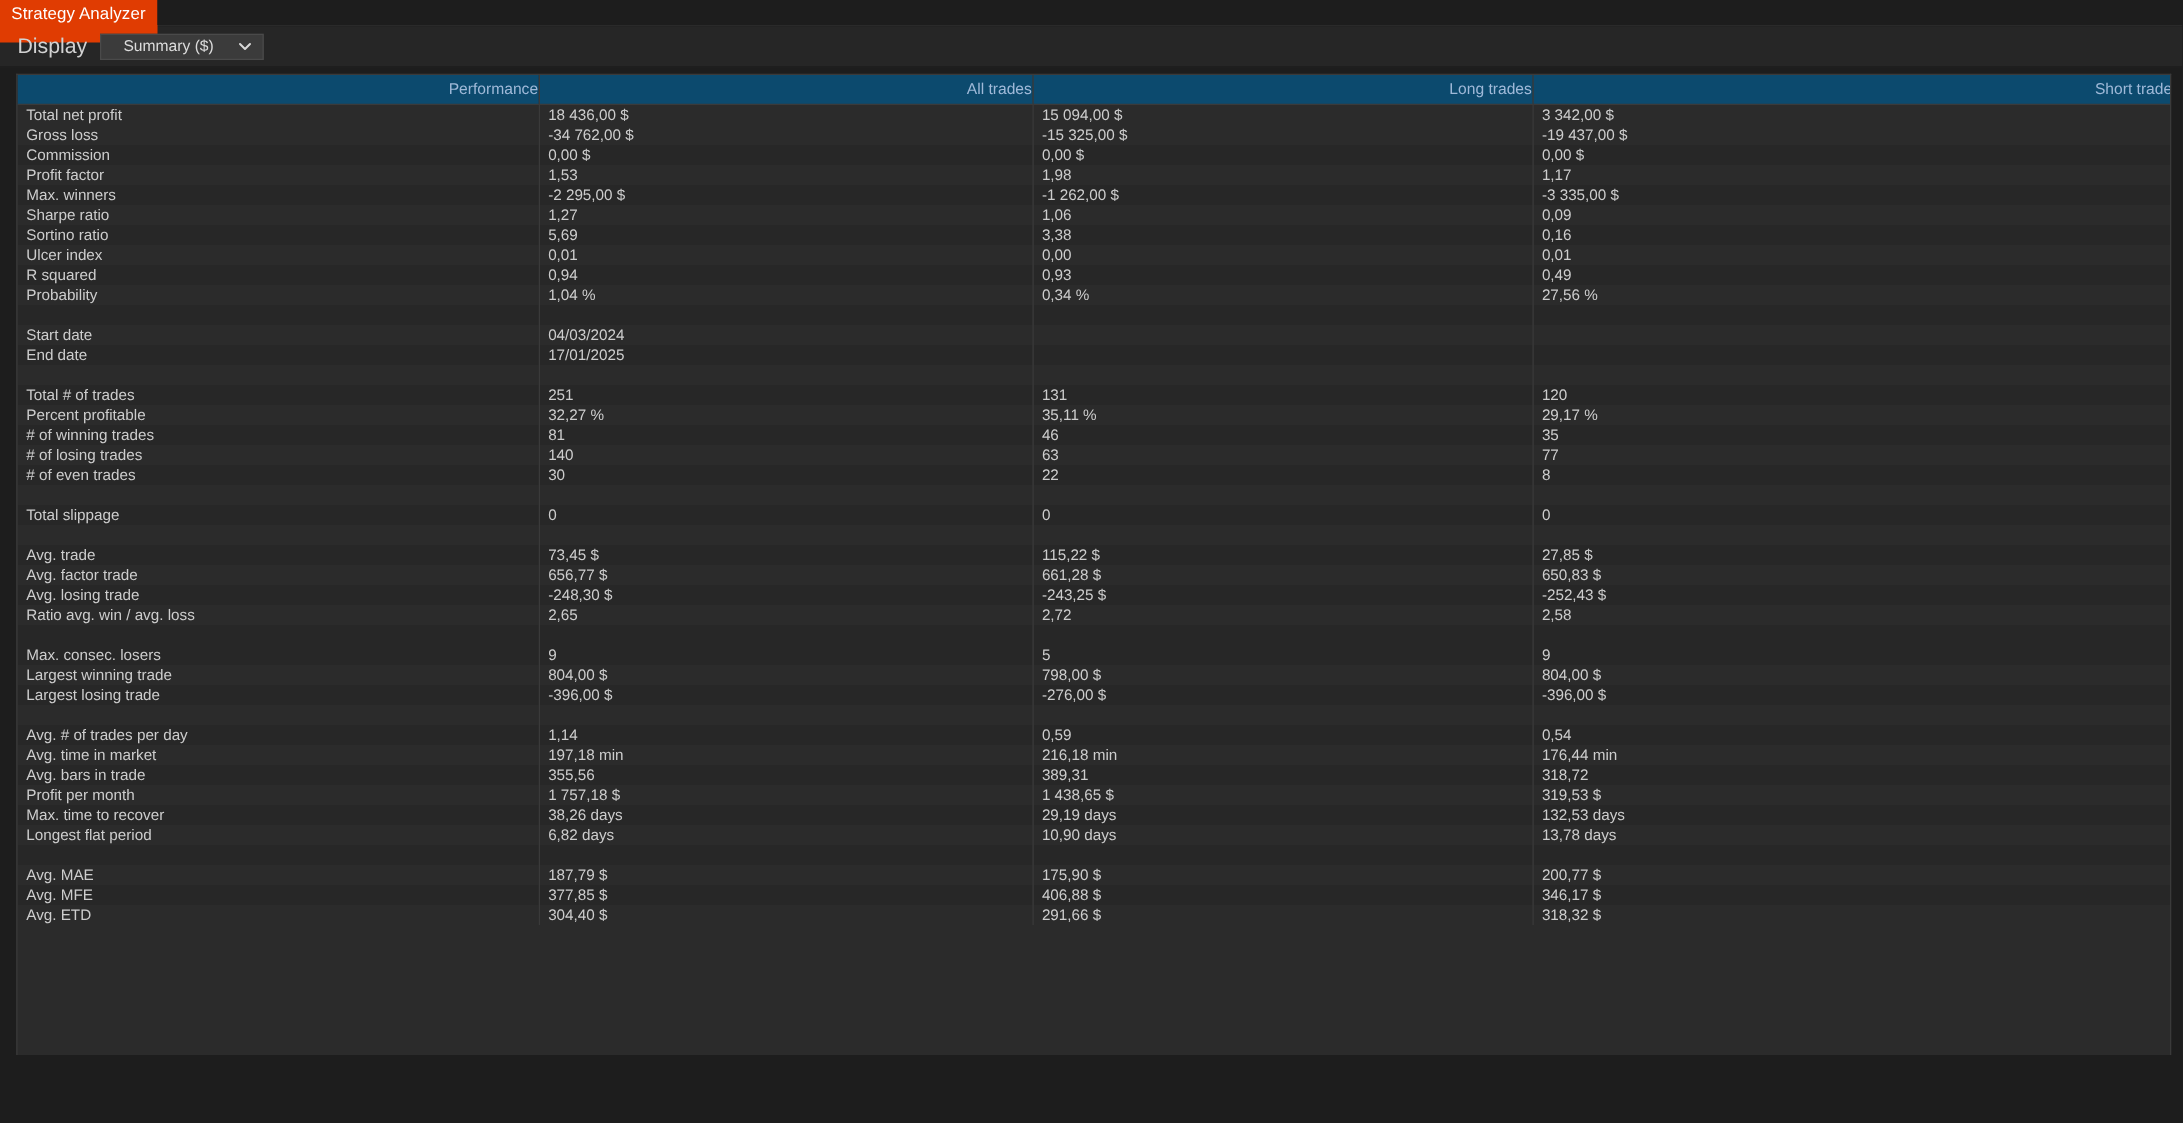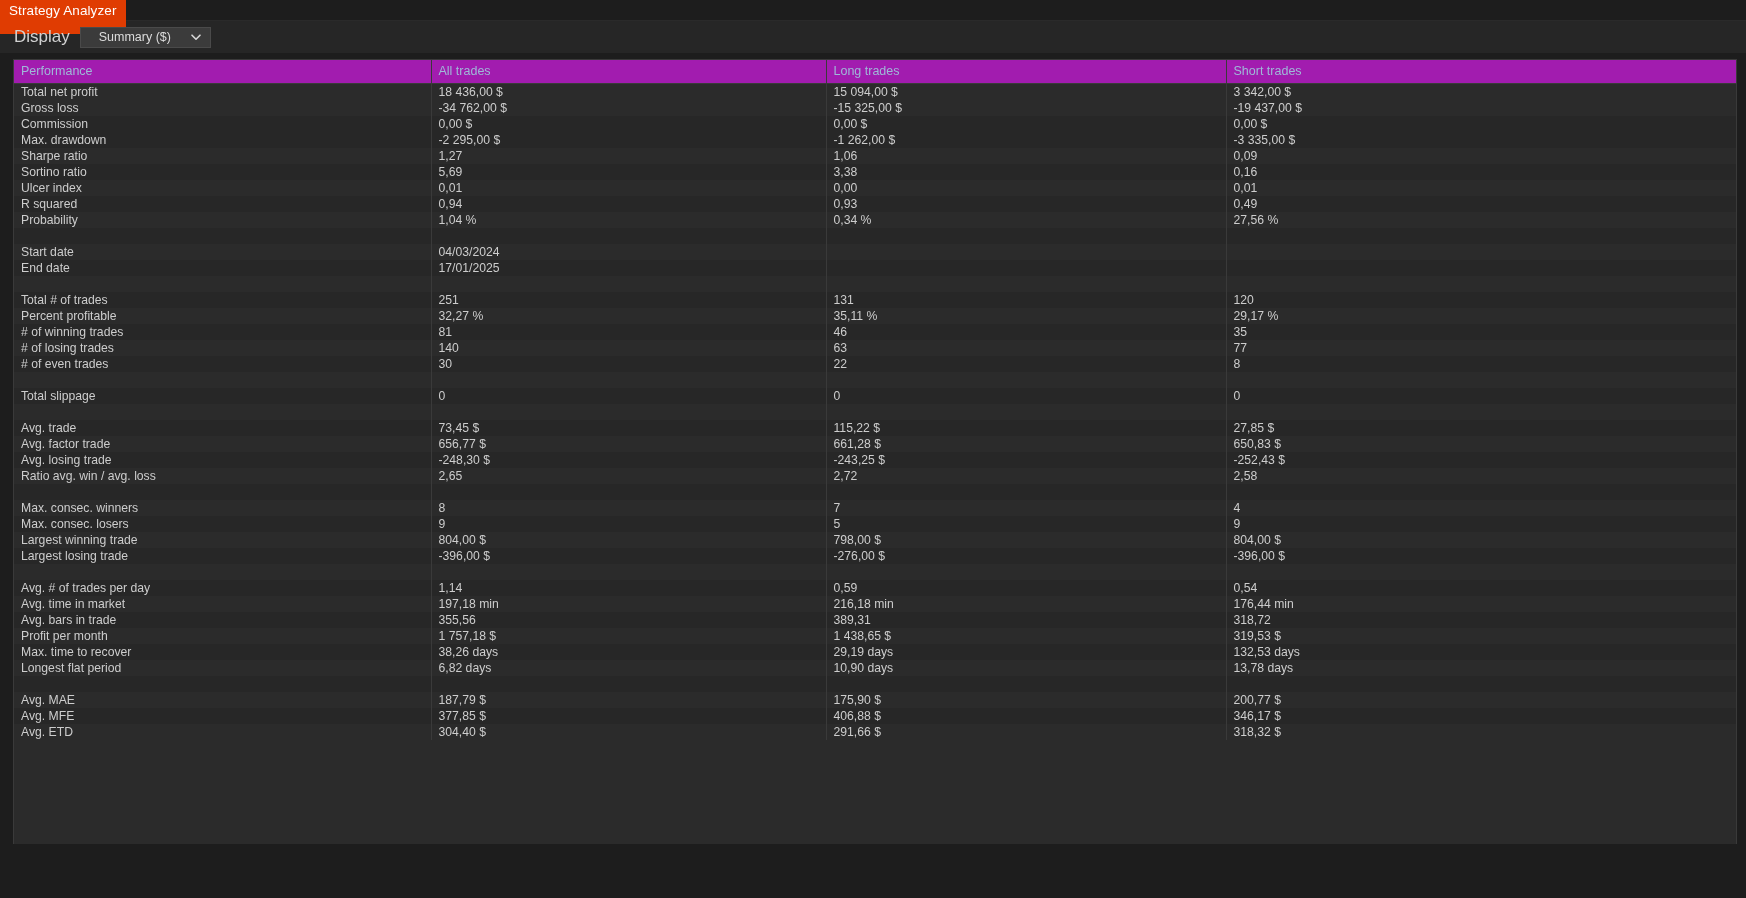--- a/index.html
+++ b/index.html
@@ -87,25 +87,25 @@
     border-bottom: none;
     overflow: hidden;
     position: relative;
   }
   table.grid {
     width: 100%;
     border-collapse: collapse;
     table-layout: fixed;
   }
   table.grid th {
-    background: #a21caf;
+    background: #0c4a6e;
     color: #9fb9d8;
     font-size: 12.5px;
     font-weight: normal;
-    text-align: left;
+    text-align: right;
     padding: 4px 0 5px 7px;
     height: 20px;
     border-right: 1px solid #3a3a3a;
     border-bottom: 1px solid #3a3a3a;
     white-space: nowrap;
     margin-left: 35px;
   }
   table.grid th:last-child { border-right: none; }
   table.grid td {
     color: #cdcdcd;
@@ -182,22 +182,28 @@
           <td class="neg">-34 762,00 $</td>
           <td class="neg">-15 325,00 $</td>
           <td class="neg">-19 437,00 $</td>
         </tr>
         <tr class="row-even">
           <td>Commission</td>
           <td>0,00 $</td>
           <td>0,00 $</td>
           <td>0,00 $</td>
         </tr>
-        <tr class="row-even">
-          <td>Max. drawdown</td>
+        <tr class="row-odd">
+          <td>Profit factor</td>
+          <td>1,53</td>
+          <td>1,98</td>
+          <td>1,17</td>
+        </tr>
+        <tr class="row-even">
+          <td>Max. winners</td>
           <td class="neg">-2 295,00 $</td>
           <td class="neg">-1 262,00 $</td>
           <td class="neg">-3 335,00 $</td>
         </tr>
         <tr class="row-odd">
           <td>Sharpe ratio</td>
           <td>1,27</td>
           <td>1,06</td>
           <td>0,09</td>
         </tr>
@@ -320,26 +326,20 @@
           <td>2,65</td>
           <td>2,72</td>
           <td>2,58</td>
         </tr>
         <tr class="row-even spacer">
           <td>&nbsp;</td>
           <td>&nbsp;</td>
           <td>&nbsp;</td>
           <td>&nbsp;</td>
         </tr>
-        <tr class="row-odd">
-          <td>Max. consec. winners</td>
-          <td>8</td>
-          <td>7</td>
-          <td>4</td>
-        </tr>
         <tr class="row-even">
           <td>Max. consec. losers</td>
           <td>9</td>
           <td>5</td>
           <td>9</td>
         </tr>
         <tr class="row-odd">
           <td>Largest winning trade</td>
           <td>804,00 $</td>
           <td>798,00 $</td>

